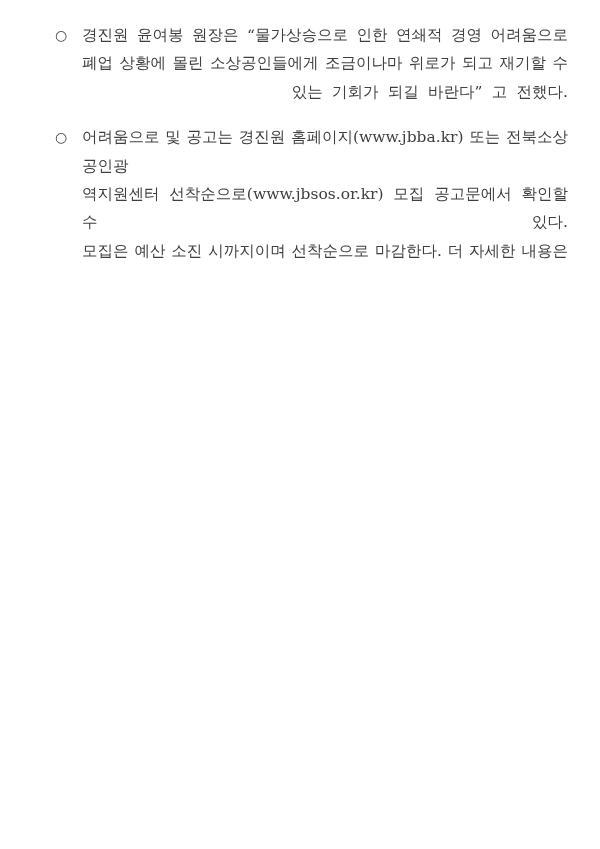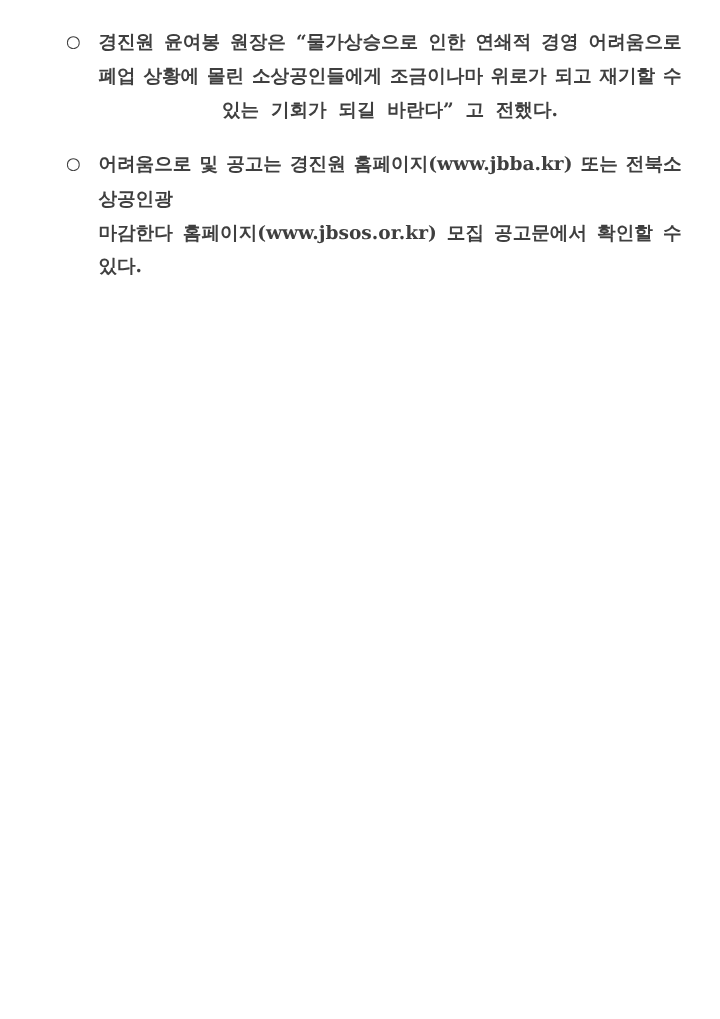--- a/index.html
+++ b/index.html
@@ -30,35 +30,34 @@
     flex: 0 0 27px;
     width: 27px;
     font-size: 14px;
     line-height: 28.4px;
     letter-spacing: 0;
     color: #3f3f3f;
   }
   .lines {
     flex: 1 1 auto;
     min-width: 0;
-    font-weight: bold;
   }
   .line {
     font-size: 15.5px;
     line-height: 28.4px;
     white-space: normal;
     color: #3f3f3f;
   }
   .line.just {
     text-align: justify;
     text-align-last: justify;
     text-justify: inter-word;
   }
   .line.last {
-    text-align: center;
+    text-align: right;
     word-spacing: 0.28em;
   }
 </style>
 </head>
 <body>
 
 <div class="page">
   <div class="content">
 
     <div class="para">
@@ -67,18 +66,19 @@
         <div class="line just">경진원 윤여봉 원장은 “물가상승으로 인한 연쇄적 경영 어려움으로</div>
         <div class="line just">폐업 상황에 몰린 소상공인들에게 조금이나마 위로가 되고 재기할 수</div>
         <div class="line last">있는 기회가 되길 바란다” 고 전했다.</div>
       </div>
     </div>
 
     <div class="para">
       <span class="bullet">○</span>
       <div class="lines">
         <div class="line just">어려움으로 및 공고는 경진원 홈페이지(www.jbba.kr) 또는 전북소상공인광</div>
-        <div class="line just">마감한다 홈페이지(www.jbsos.or.kr) 모집 공고문에서 확인할 수 있다.</div>
+        <div class="line just">역지원센터 선착순으로(www.jbsos.or.kr) 모집 공고문에서 확인할 수 있다.</div>
+        <div class="line just">모집은 예산 소진 시까지이며 선착순으로 마감한다. 더 자세한 내용은</div>
       </div>
     </div>
 
   </div>
 </div>
 
 </body></html>

